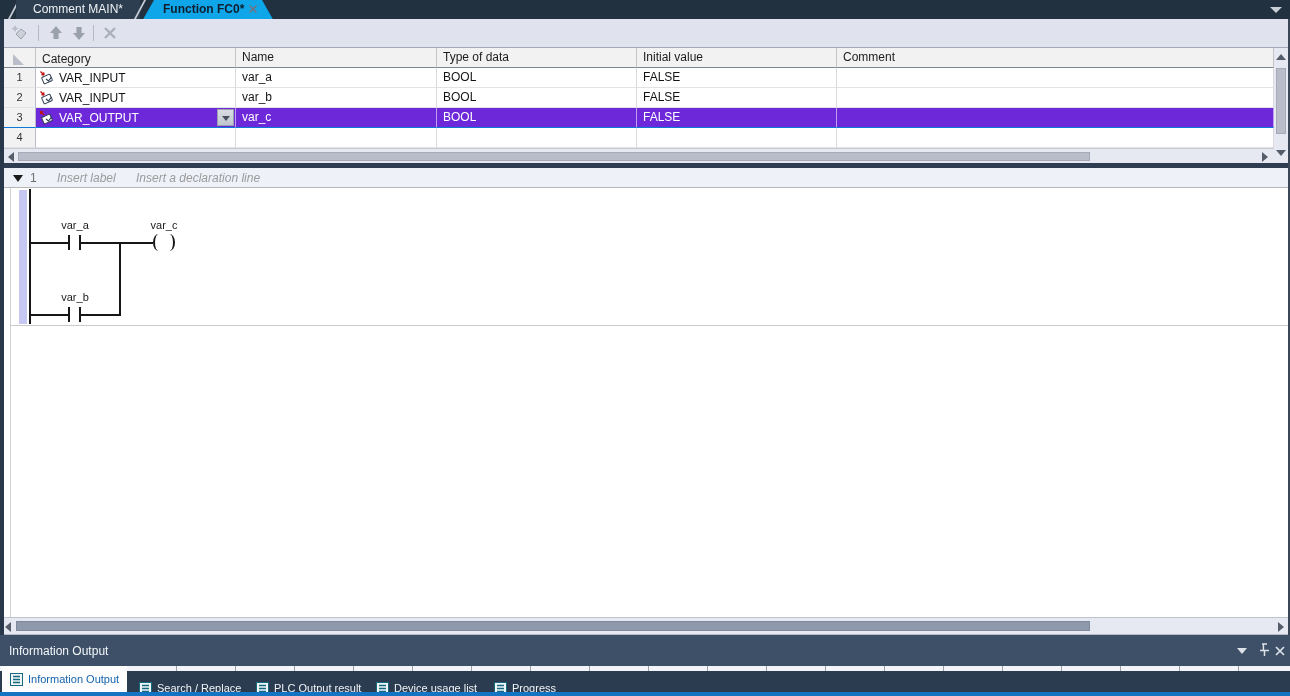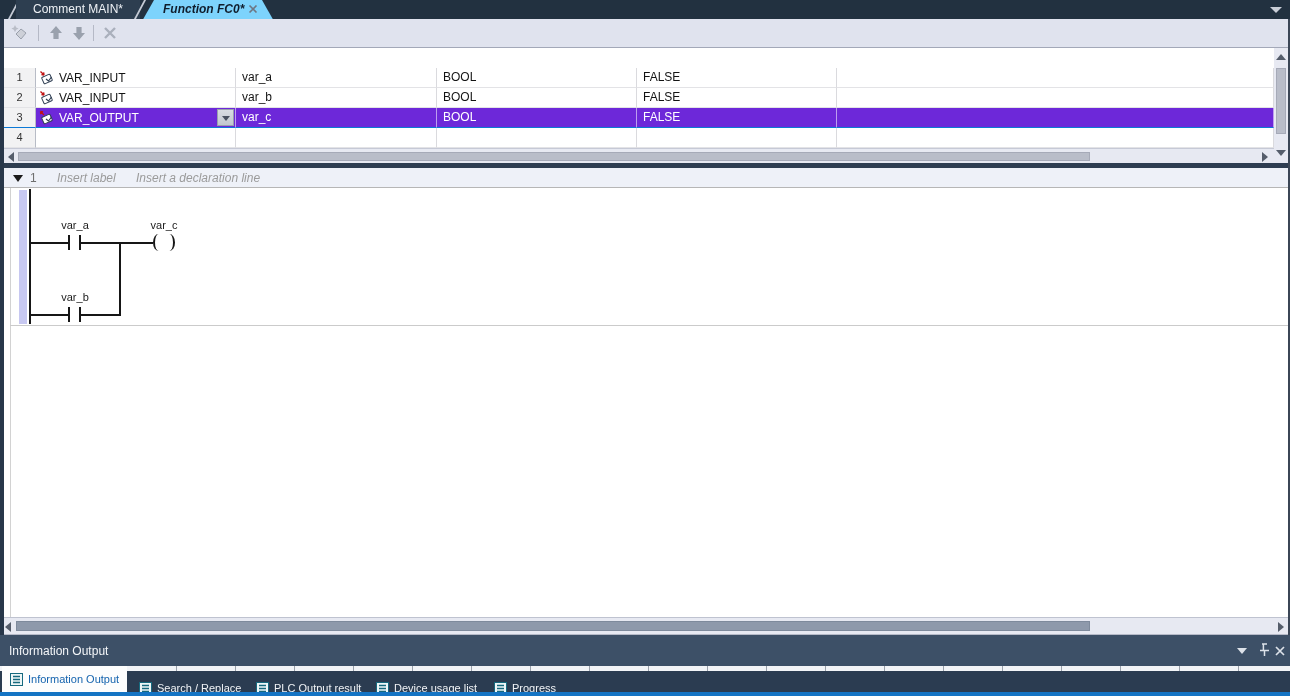--- a/index.html
+++ b/index.html
@@ -4,23 +4,23 @@
 <style>
   html,body{margin:0;padding:0;background:#fff;}
   #app{position:relative;width:1290px;height:696px;overflow:hidden;
        font-family:"Liberation Sans",sans-serif;background:#fff;-webkit-font-smoothing:antialiased;}
   .abs{position:absolute;}
   
   .tabstrip{left:0;top:0;width:1290px;height:19px;background:#223140;}
   .doctab-inactive{left:16px;top:0;width:124px;height:19px;background:#2d3e50;
        color:#eef1f5;font-size:12px;line-height:19px;text-align:center;}
   .tabslant{top:0;width:2px;height:19px;background:#c4cad4;transform:skewX(-28deg);}
-  .doctab-active{left:141px;top:0;width:134px;height:23px;background:#7dd3fc;
+  .doctab-active{left:141px;top:0;width:134px;height:23px;background:#0ea5e9;
        clip-path:polygon(13px 0,calc(100% - 13px) 0,100% 100%,0 100%);
-       color:#101d2c;font-size:12px;font-weight:bold;line-height:19px;font-style:italic;}
+       color:#101d2c;font-size:12px;font-weight:bold;line-height:19px;}
   .doctab-active .lbl{position:absolute;left:22px;top:0;}
   .tab-close{position:absolute;right:16px;top:3px;width:12px;height:12px;}
   .strip-chevron{left:1270px;top:7px;width:0;height:0;border-left:6px solid transparent;
        border-right:6px solid transparent;border-top:6px solid #c9ced7;}
   
   .toolbar{left:0;top:19px;width:1290px;height:29px;background:#e0e3ee;
        border-bottom:1px solid #a3a8b8;box-sizing:border-box;}
   .tbtn{position:absolute;top:5px;width:18px;height:18px;}
   .tsep{position:absolute;top:6px;width:1px;height:16px;background:#b5b9c6;}
   
@@ -117,20 +117,30 @@
     </svg>
     <svg class="tbtn" style="left:70px" viewBox="0 0 18 18">
       <path d="M9 16 l6 -7 h-3.4 v-6 h-5.2 v6 H3 z" fill="#9aa1ad"></path>
     </svg>
     <div class="tsep" style="left:93px"></div>
     <svg class="tbtn" style="left:101px" viewBox="0 0 18 18">
       <path d="M4 4 L14 14 M14 4 L4 14" stroke="#aab0bc" stroke-width="2.4"></path>
     </svg>
   </div>
 
+  <div class="tbl-row hdr" style="top:48px">
+    <div class="cell c-num">
+        <span class="corner-tri"></span>
+      </div>
+    <div class="cell c-cat">Category</div>
+    <div class="cell c-name">Name</div>
+    <div class="cell c-type">Type of data</div>
+    <div class="cell c-init">Initial value</div>
+    <div class="cell c-com">Comment</div>
+  </div>
 
   <div class="tbl-row" style="top:68px">
     <div class="cell c-num">1</div>
     <div class="cell c-cat">
       <svg width="15" height="15" viewBox="0 0 15 15">
         <rect x="3.5" y="5.5" width="9" height="7" rx="1" transform="rotate(-25 8 9)" fill="#fff" stroke="#2e3d52"></rect>
         <path d="M7 9 l2.5 2 3-4" fill="none" stroke="#2e3d52" stroke-width="1.2"></path>
         <path d="M1.5 1.5 L5 5 M5 5 l-2.6 -0.4 M5 5 l-0.4 -2.6" stroke="#c01212" stroke-width="1.4" fill="none"></path>
       </svg>
       <span>VAR_INPUT</span>

